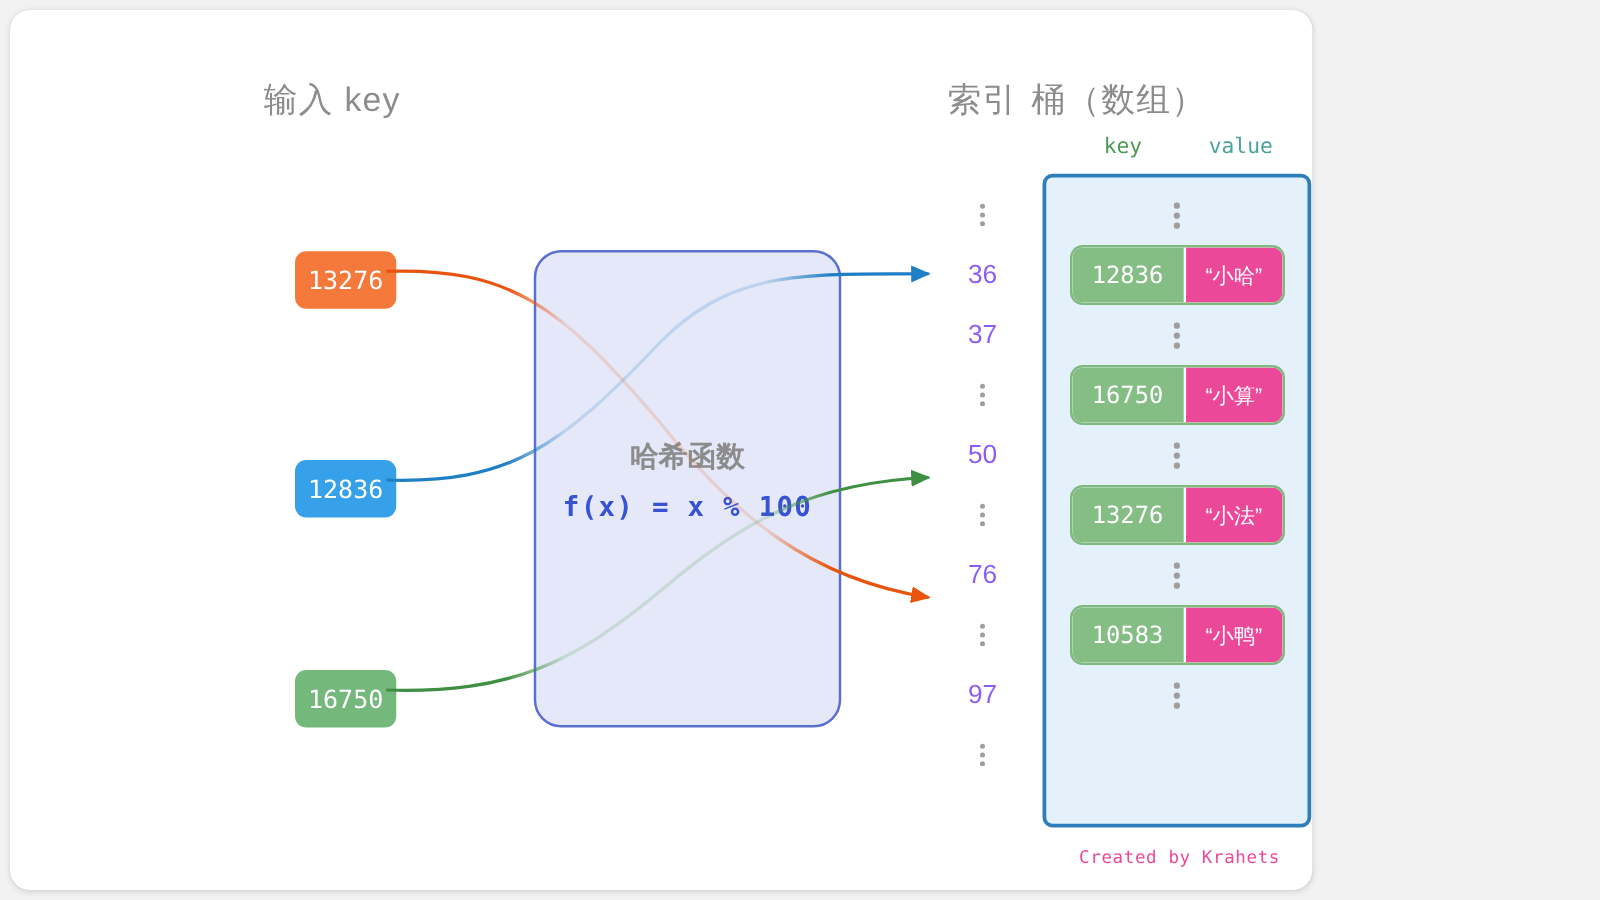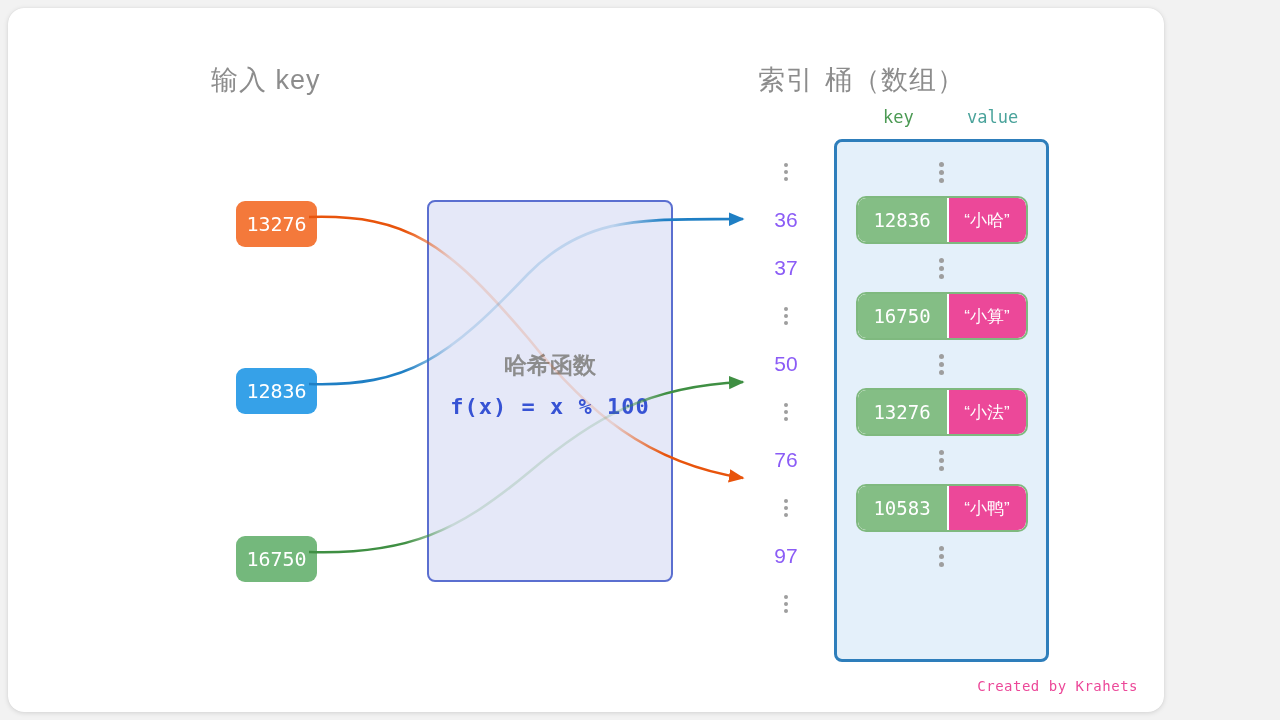--- a/index.html
+++ b/index.html
@@ -5,21 +5,21 @@
   * { box-sizing: border-box; margin: 0; padding: 0; }
   html, body {
     width: 1280px; height: 720px;
     background: #f2f2f2;
     font-family: "Liberation Sans", sans-serif;
     overflow: hidden;
   }
   #card {
     position: absolute;
     left: 8px; top: 8px;
-    width: 1156px; height: 704px;
+    width: 1042px; height: 704px;
     background: #ffffff;
     border-radius: 16px;
     box-shadow: 0 1px 5px rgba(0,0,0,0.13), 0 0 1px rgba(0,0,0,0.10);
     overflow: hidden;
   }
   .abs { position: absolute; }
 
   
   .col-head {
     font-size: 27px;
@@ -55,21 +55,21 @@
   #chip-13276 { top: 193px; background: #f4793b; }
   #chip-12836 { top: 360px; background: #36a1e8; }
   #chip-16750 { top: 528px; background: #74b87c; }
 
   
   #hash-box {
     left: 419px; top: 192px;
     width: 246px; height: 382px;
     background: #e5e8f8;
     border: 2px solid #5b6fd0;
-    border-radius: 8px;
+    border-radius: 22px;
   }
   #hash-title {
     position: absolute; left: 0; right: 0; top: 148px;
     text-align: center;
     font-size: 23px; font-weight: bold;
     color: #8c8c8c;
   }
   #hash-formula {
     position: absolute; left: 0; right: 0; top: 192px;
     text-align: center;

